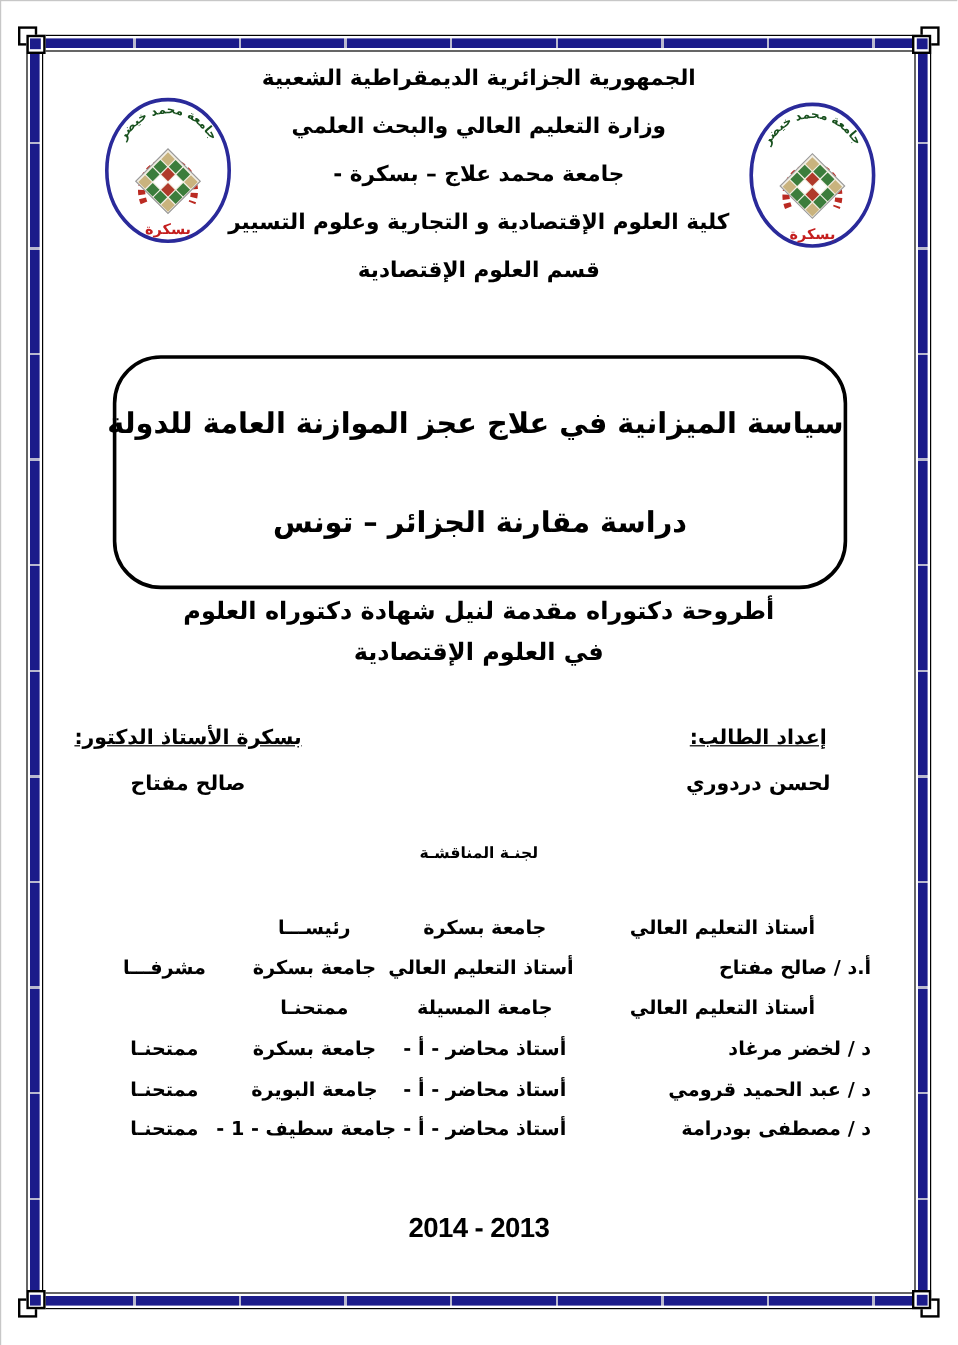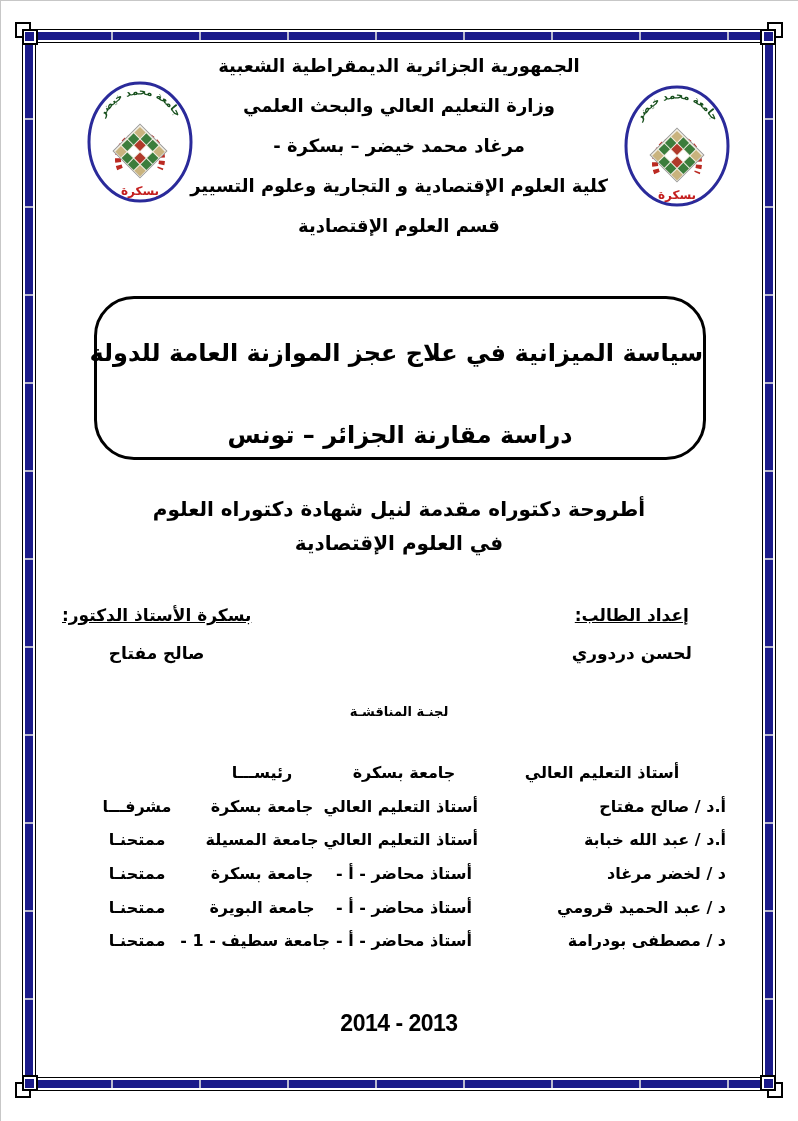--- a/index.html
+++ b/index.html
@@ -38,21 +38,21 @@
   .logo{position:absolute;width:110px;height:126px;}
   .logo-left{left:85px;top:79px;}
   .logo-right{right:66px;top:83px;}
 
   
   .header{position:absolute;top:46px;left:150px;right:150px;text-align:center;
     font-weight:bold;font-size:18px;}
   .header div{line-height:40px;white-space:nowrap;}
 
   
-  .title-box{position:absolute;top:296px;left:94px;right:92px;height:164px;
+  .title-box{position:absolute;top:296px;left:94px;right:92px;height:195px;
     border:3px solid #000;border-radius:40px;text-align:center;box-sizing:border-box;}
   .title-line1{margin-top:36px;font-weight:bold;font-size:24px;line-height:36px;white-space:nowrap;}
   .title-line2{margin-top:46px;font-weight:bold;font-size:24px;line-height:36px;white-space:nowrap;}
 
   
   .thesis-type{position:absolute;top:492px;left:90px;right:90px;text-align:center;
     font-weight:bold;font-size:20px;}
   .thesis-type div{line-height:34px;white-space:nowrap;}
 
   
@@ -153,21 +153,21 @@
 <svg class="logo logo-left" viewBox="0 0 110 126">
     <use href="#uniLogo"></use>
   </svg>
 <svg class="logo logo-right" viewBox="0 0 110 126">
     <use href="#uniLogo"></use>
   </svg>
 
 <div class="header">
   <div>الجمهورية الجزائرية الديمقراطية الشعبية</div>
   <div>وزارة التعليم العالي والبحث العلمي</div>
-  <div>مرغاد محمد خيضر – بسكرة -</div>
+  <div>جامعة محمد علاج – بسكرة -</div>
   <div>كلية العلوم الإقتصادية و التجارية وعلوم التسيير</div>
   <div>قسم العلوم الإقتصادية</div>
 </div>
 
 <div class="title-box">
   <div class="title-line1">سياسة الميزانية في علاج عجز الموازنة العامة للدولة</div>
   <div class="title-line2">دراسة مقارنة الجزائر – تونس</div>
 </div>
 
 <div class="thesis-type">
@@ -194,21 +194,20 @@
     <span class="cell-univ">جامعة بسكرة</span>
     <span class="cell-role">رئيســـا</span>
   </div>
   <div class="committee-row">
     <span class="cell-name">أ.د /  صالح مفتاح</span>
     <span class="cell-rank">أستاذ التعليم العالي</span>
     <span class="cell-univ">جامعة بسكرة</span>
     <span class="cell-role">مشرفـــا</span>
   </div>
   <div class="committee-row">
-    <span class="cell-name">أ.د /  عبد الله خبابة</span>
     <span class="cell-rank">أستاذ التعليم العالي</span>
     <span class="cell-univ">جامعة المسيلة</span>
     <span class="cell-role">ممتحنـا</span>
   </div>
   <div class="committee-row">
     <span class="cell-name">د /  لخضر مرغاد</span>
     <span class="cell-rank">أستاذ محاضر - أ -</span>
     <span class="cell-univ">جامعة بسكرة</span>
     <span class="cell-role">ممتحنـا</span>
   </div>

